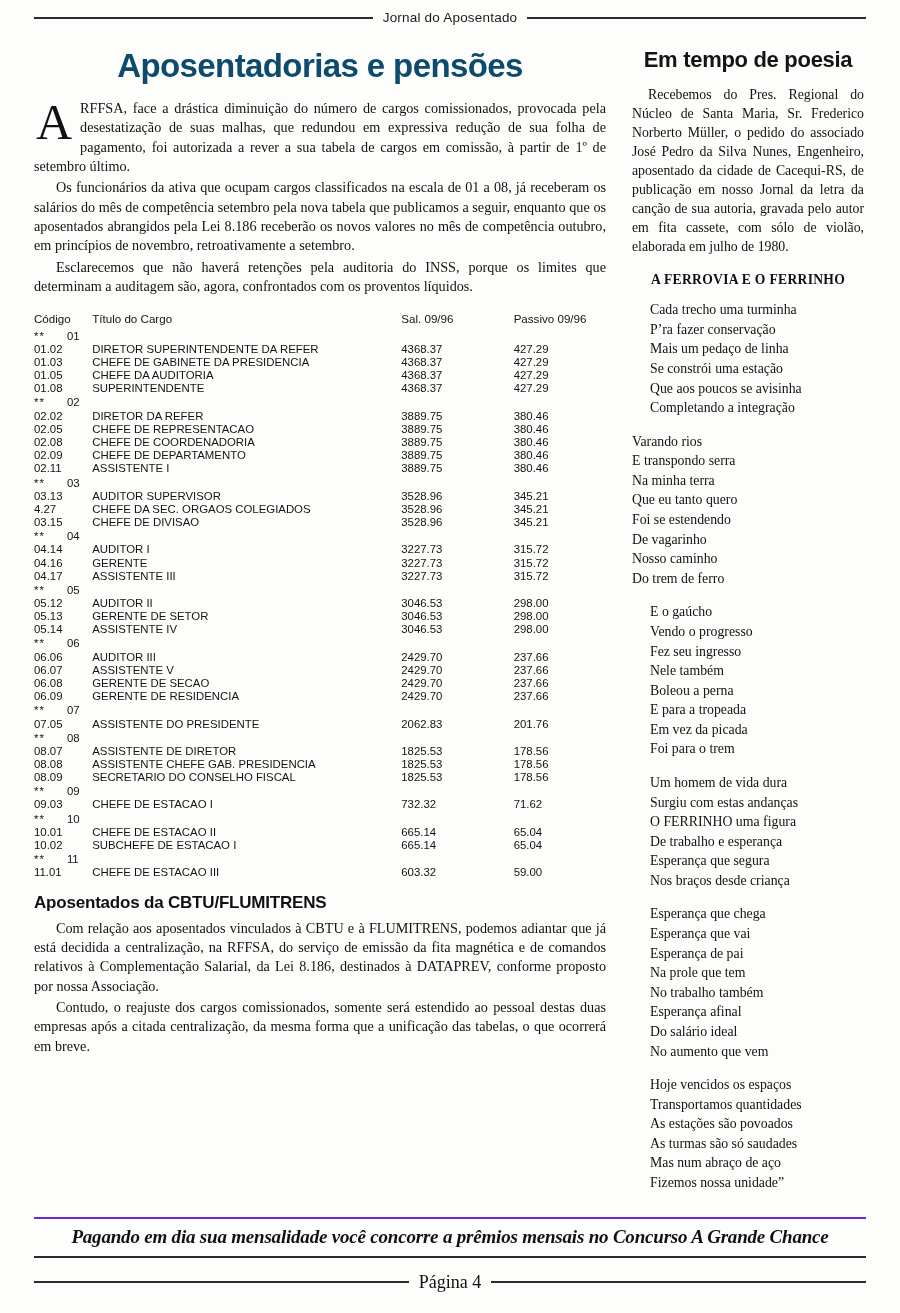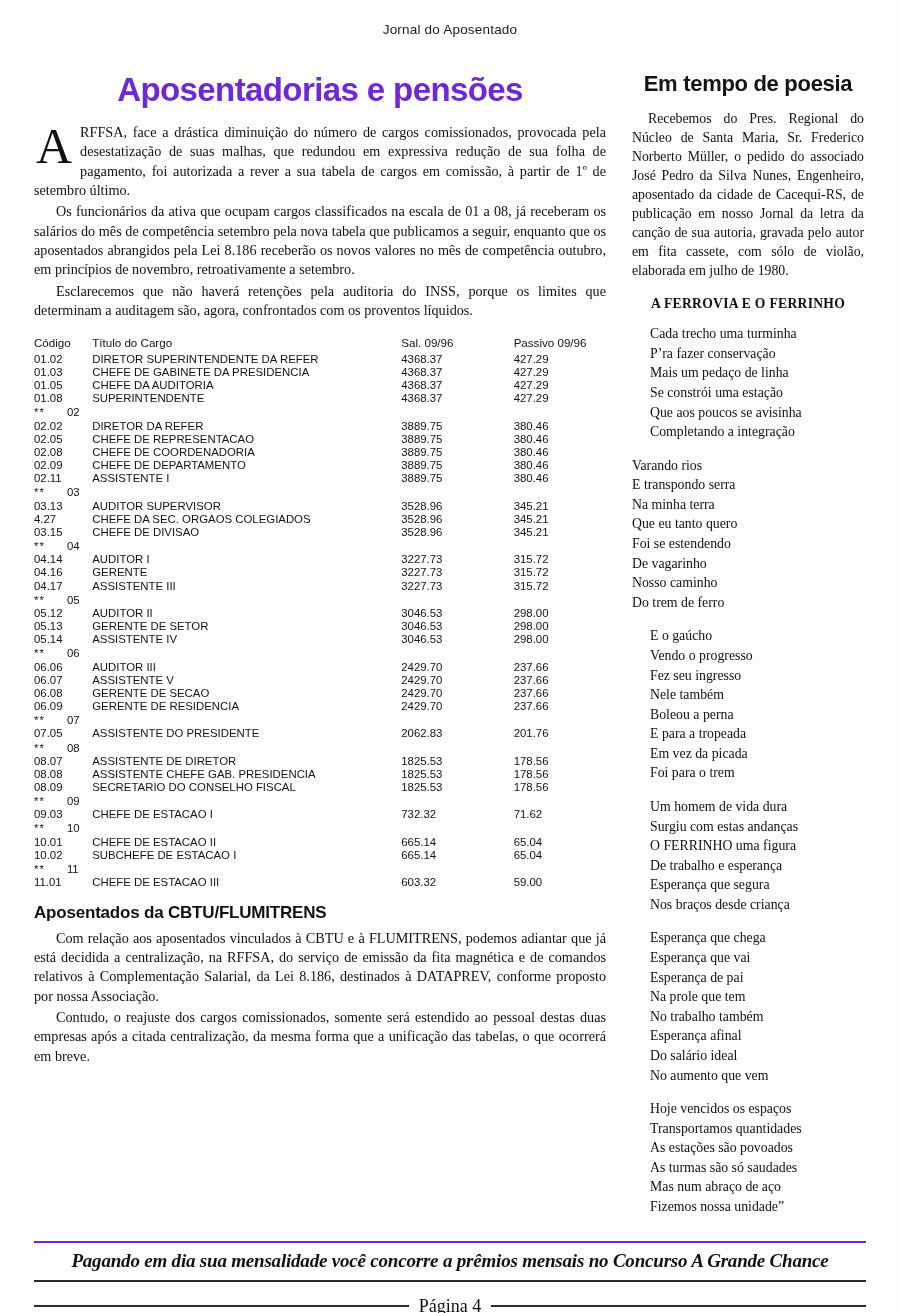--- a/index.html
+++ b/index.html
@@ -22,21 +22,20 @@
     padding: 0;
     box-sizing: border-box;
   }
 
   
   .runhead {
     display: flex;
     align-items: center;
     gap: 10px;
     padding: 10px 34px 0 34px;
-    flex-direction: column;
   }
   .runhead .rule {
     flex: 1 1 auto;
     height: 2px;
     background: #2b2b2b;
   }
   .runhead .rh-title {
     font-family: "Liberation Sans", sans-serif;
     font-size: 13.5px;
     letter-spacing: .2px;
@@ -61,21 +60,21 @@
   }
 
   
   h1.headline {
     font-family: "Liberation Sans", sans-serif;
     font-weight: bold;
     font-size: 33px;
     letter-spacing: -0.6px;
     text-align: center;
     margin: 14px 0 14px 0;
-    color: #6d28d9;
+    color: #0c4a6e;
   }
   h2.headline-right {
     font-family: "Liberation Sans", sans-serif;
     font-weight: bold;
     font-size: 22px;
     letter-spacing: -0.3px;
     text-align: center;
     margin: 14px 0 12px 0;
     color: #141414;
   }
@@ -229,20 +228,26 @@
         <table class="sal">
           <thead>
             <tr>
               <th class="c-code">Código</th>
               <th class="c-title">Título do Cargo</th>
               <th class="c-sal">Sal. 09/96</th>
               <th class="c-pas">Passivo 09/96</th>
             </tr>
           </thead>
           <tbody id="sal-body">
+              <tr class="grp">
+                <td class="c-code" colspan="1"><span class="grp-stars">**</span><span class="grp-num">01</span></td>
+                <td class="c-title"></td>
+                <td class="c-sal"></td>
+                <td class="c-pas"></td>
+              </tr>
               <tr>
                 <td class="c-code">01.02</td>
                 <td class="c-title">DIRETOR SUPERINTENDENTE DA REFER</td>
                 <td class="c-sal">4368.37</td>
                 <td class="c-pas">427.29</td>
               </tr>
               <tr>
                 <td class="c-code">01.03</td>
                 <td class="c-title">CHEFE DE GABINETE DA PRESIDENCIA</td>
                 <td class="c-sal">4368.37</td>

